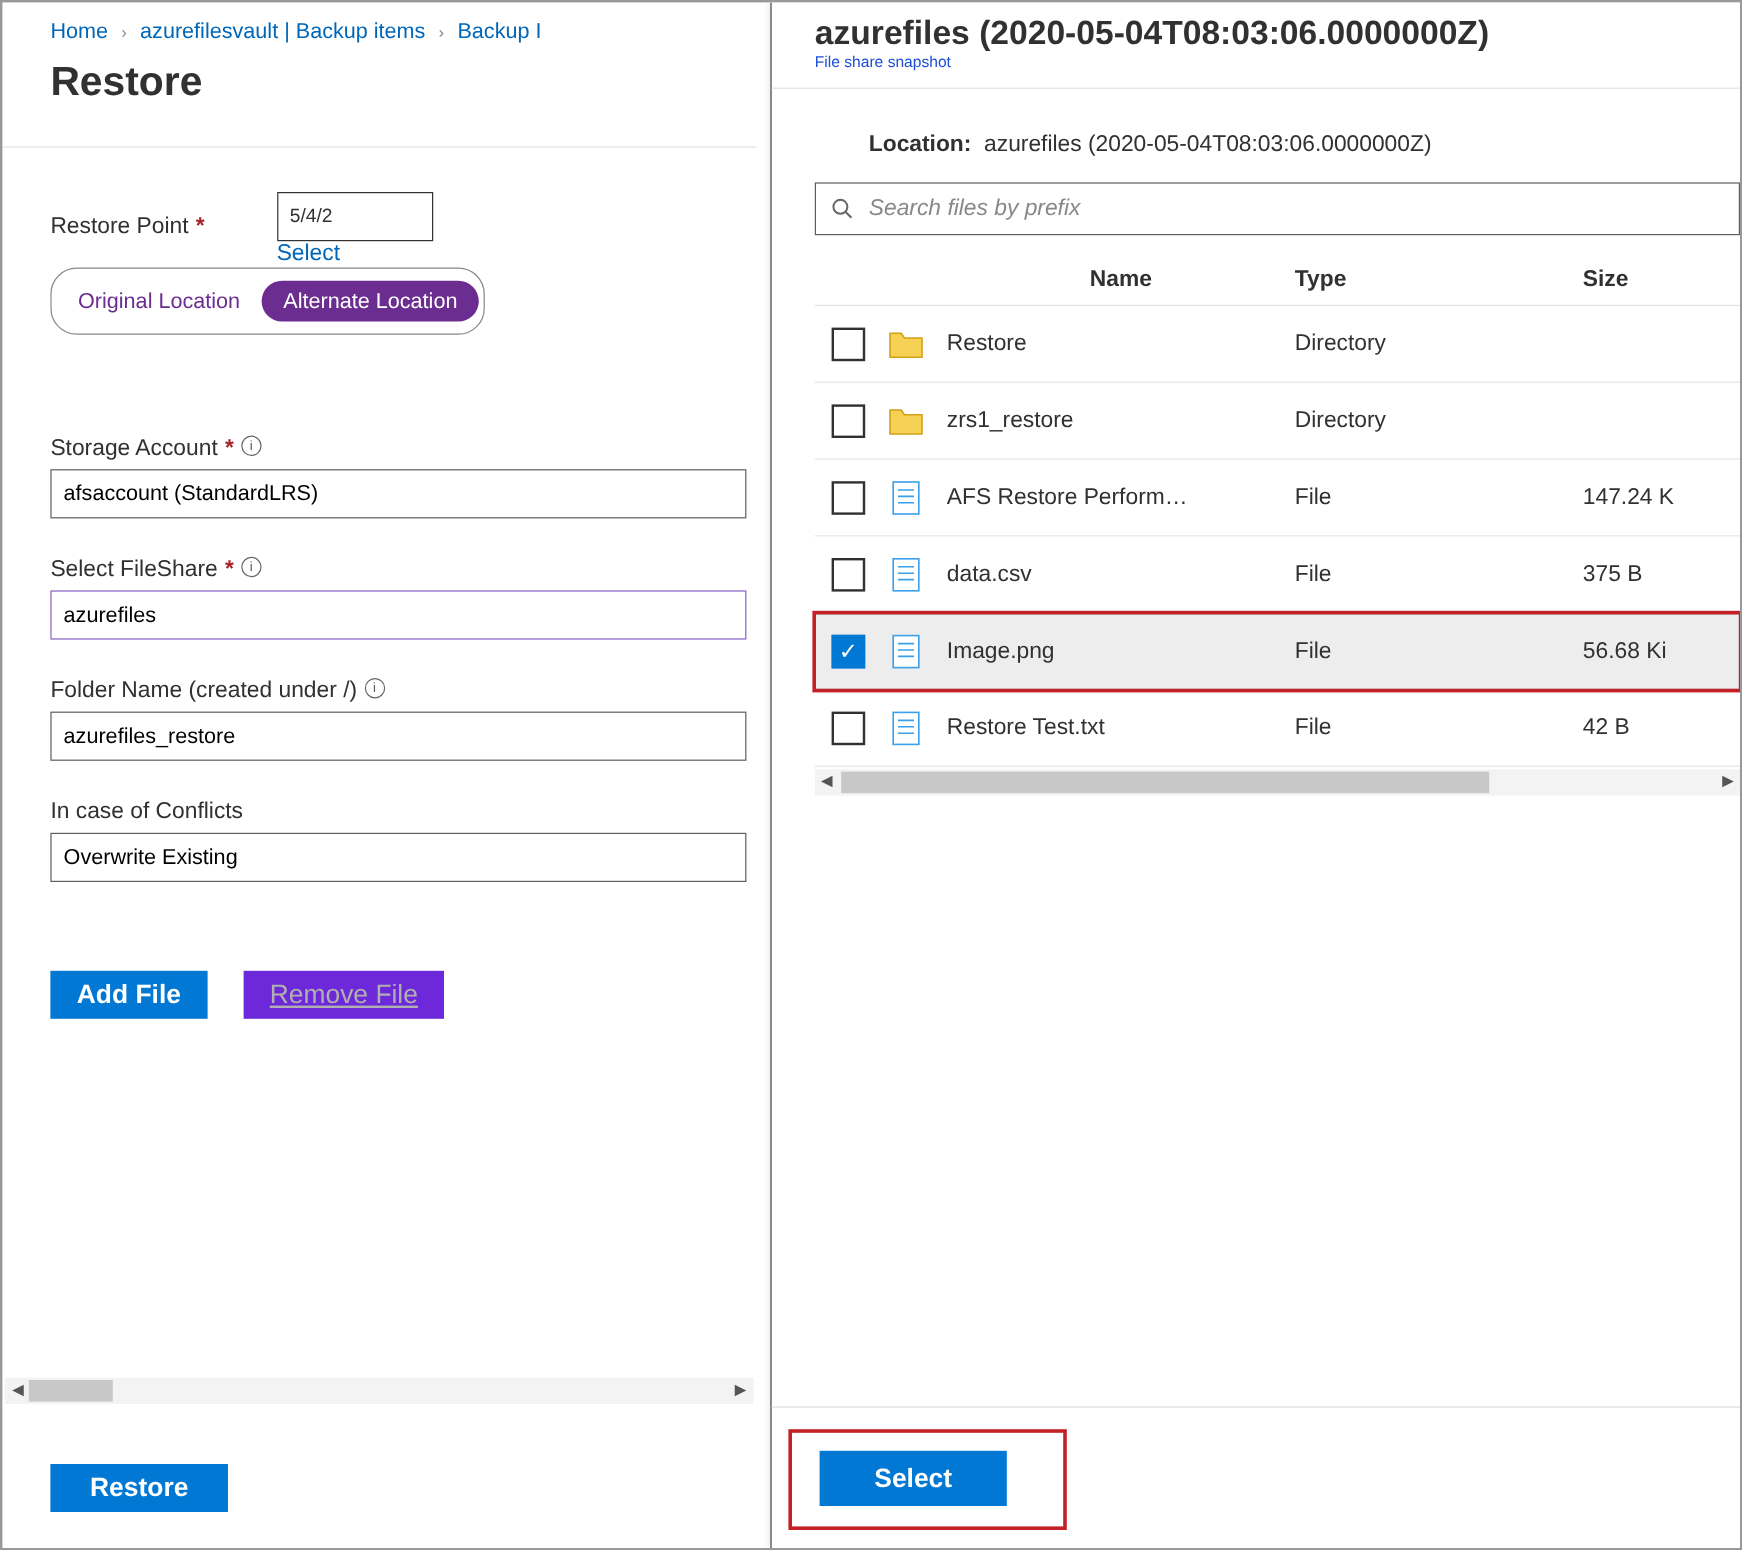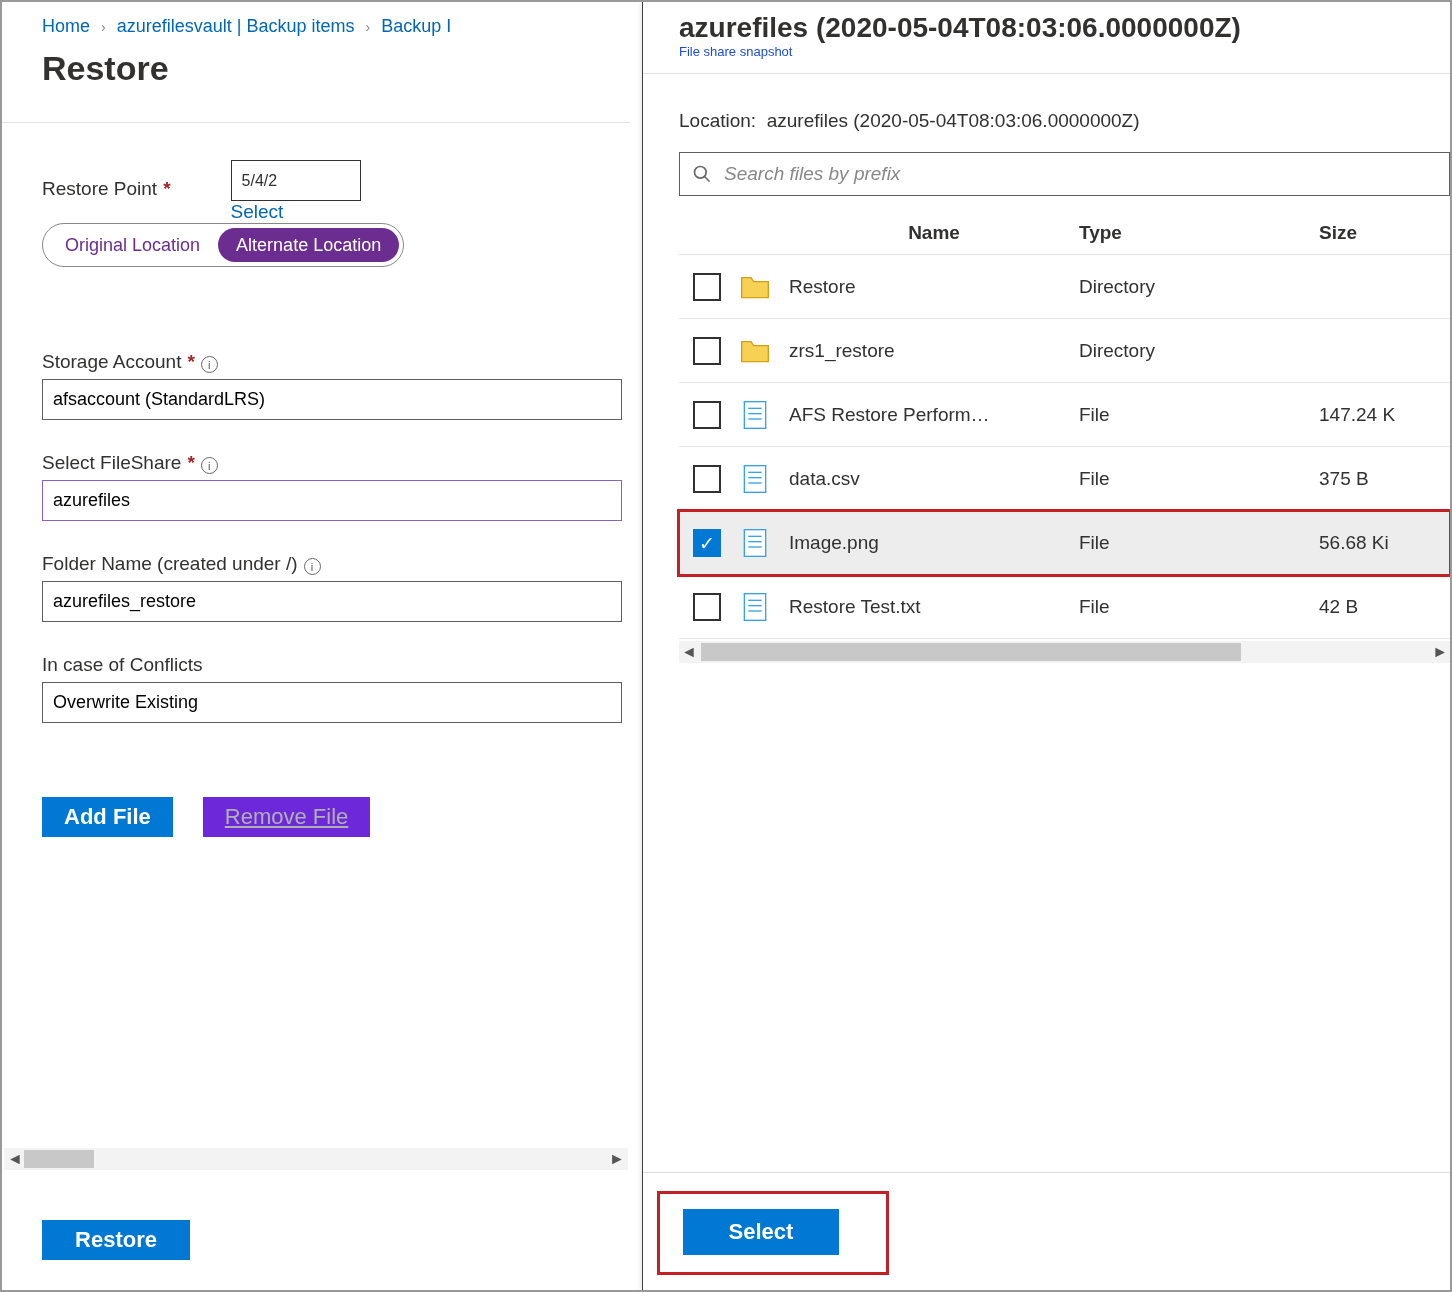--- a/index.html
+++ b/index.html
@@ -10,35 +10,35 @@
   .left { position:absolute; left:0; top:0; width:628px; height:100%; padding:10px 0 0 40px; }
   .breadcrumb { font-size:18px; padding:4px 0 12px 0; white-space:nowrap; }
   .breadcrumb a { color:#0067b8; text-decoration:none; }
   .bc-sep { color:#888; padding:0 6px; font-size:14px; }
   .page-title { font-size:34px; font-weight:600; padding:0 0 20px 0; }
   .hr { position:absolute; left:0; right:0; height:1px; background:#e1e1e1; }
   .hr1 { top:120px; }
 
   .form { padding-top:52px; }
   .field-row { padding:14px 0 4px 0; }
-  .label { font-size:19px; padding-bottom:6px; display:flex; align-items:flex-end; gap:6px;}
+  .label { font-size:19px; padding-bottom:6px; display:flex; align-items:flex-start; gap:6px;}
   .req { color:#a4262c; font-weight:600; }
   .info { display:inline-flex; align-items:center; justify-content:center; width:17px; height:17px; border:1px solid #666; border-radius:50%; font-size:11px; color:#555; }
   .text-input, .select { width:580px; height:41px; border:1px solid #605e5c; font-size:18px; padding:0 10px; background:#fff; }
   .text-input.purple { border-color:#8661c5; }
   .inline-ctrl { display:flex; align-items:center; gap:60px; }
   .restore-point-val { width:130px; height:41px; border:1px solid #323130; padding:0 10px; display:flex; align-items:center; overflow:hidden; white-space:nowrap; }
   .link { color:#0067b8; font-size:19px; cursor:pointer; }
 
   .section-head { font-size:22px; padding:34px 0 22px 0; }
 
   .pill-group {
     display:inline-flex; align-items:center;
     border:1px solid #8a8886; border-radius:22px; padding:4px;
-    height:44px;
+    height:56px;
   }
   .pill { padding:0 18px; border-radius:22px; font-size:18px; line-height:34px; height:34px; }
   .pill-inactive { color:#6b2d90; }
   .pill-active { background:#6b2d90; color:#fff; }
 
   .btn { display:inline-flex; align-items:center; justify-content:center; height:40px; padding:0 22px; border:none; font-size:22px; font-weight:600; cursor:pointer; }
   .btn-primary { background:#0078d4; color:#fff; }
   .btn-disabled { background:#6d28d9; color:#b0b0b0; cursor:default; font-weight:400;text-decoration:underline;}
 
   .file-btns { padding-top:70px; display:flex; gap:30px; }
@@ -54,21 +54,21 @@
   .sliver { position:absolute; left:630px; top:1146px; width:10px; height:146px; background:#fff; }
 
   
   .right { position:absolute; left:640px; top:0; width:832px; height:100%; border-left:1px solid #404040; background:#fff; box-shadow:-2px 0 4px rgba(0,0,0,0.08); }
   .right-inner { padding:8px 24px 0 36px; }
   .panel-title { font-size:28px; font-weight:600; padding-top:2px; }
   .panel-sub { font-size:13px; color:#1d4ed8; padding-bottom:12px;}
   .hr-right { height:1px; background:#e1e1e1; margin:2px -24px 0 -36px; }
 
   .loc-row { padding:36px 0 20px 0; font-size:19px;}
-  .loc-row b { font-weight:400; }
+  .loc-row b { font-weight:700;margin-left:45px; }
 
   .search { display:flex; align-items:center; border:1px solid #605e5c; height:44px; padding:0 12px; gap:10px; }
   .search input { border:none; outline:none; font-size:19px; flex:1; color:#323130;font-style:italic; }
   .search input::placeholder { color:#888; }
   .search-icon { width:20px; height:20px; }
 
   .cols { padding:26px 0 10px 0; font-size:19px; font-weight:600; border-bottom:1px solid #e1e1e1; display:flex; }
   .col-pad { width:60px; }
   .col-ico { width:50px; }
   .col-name { width:290px;text-align:center; }

